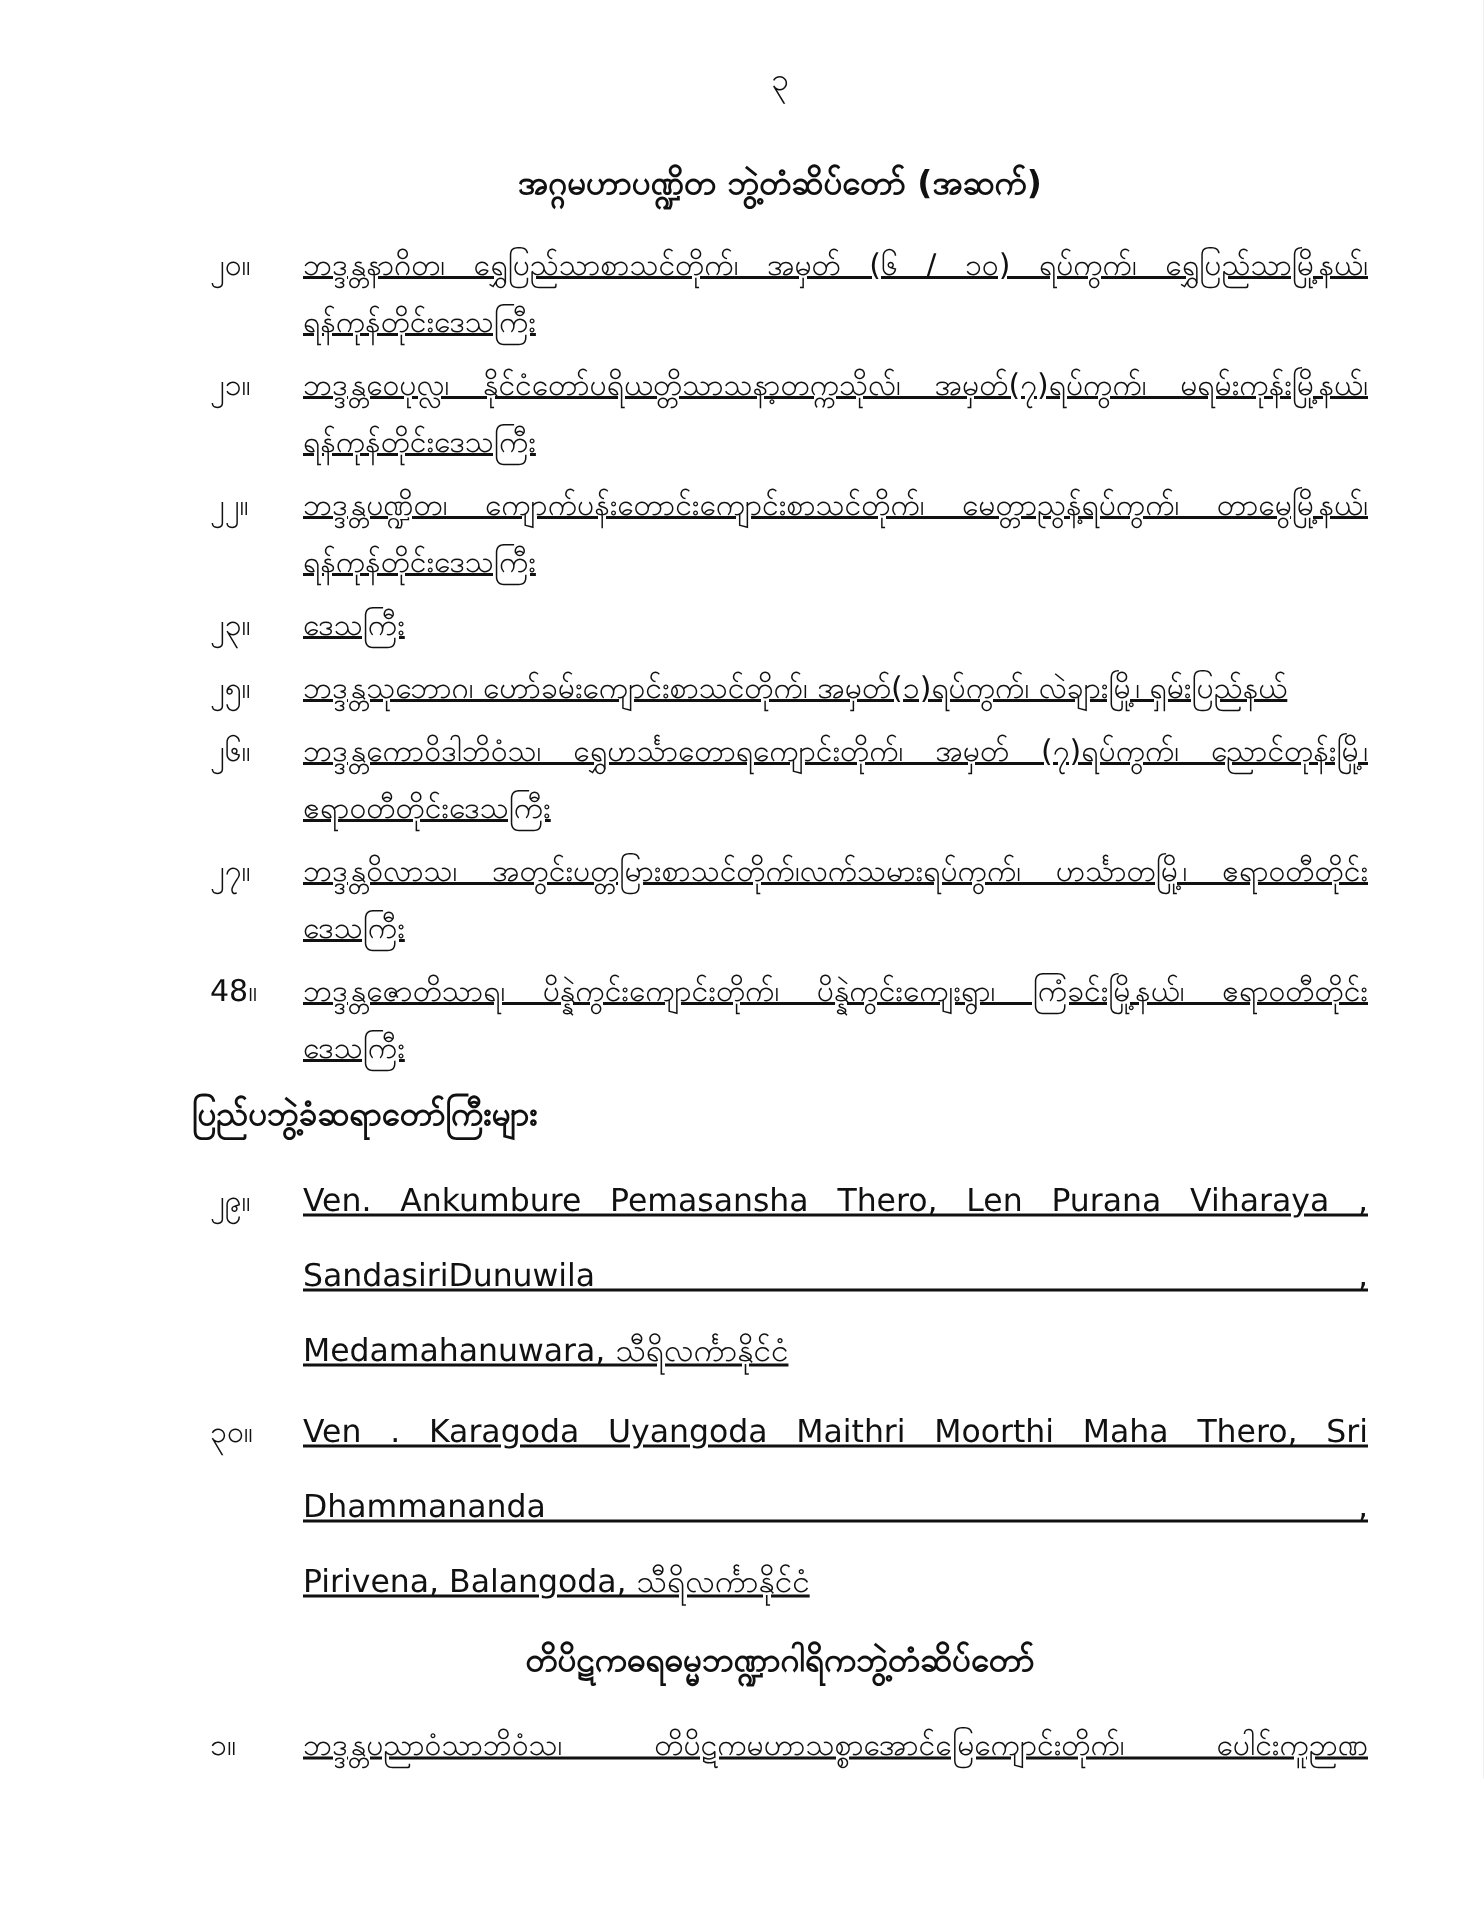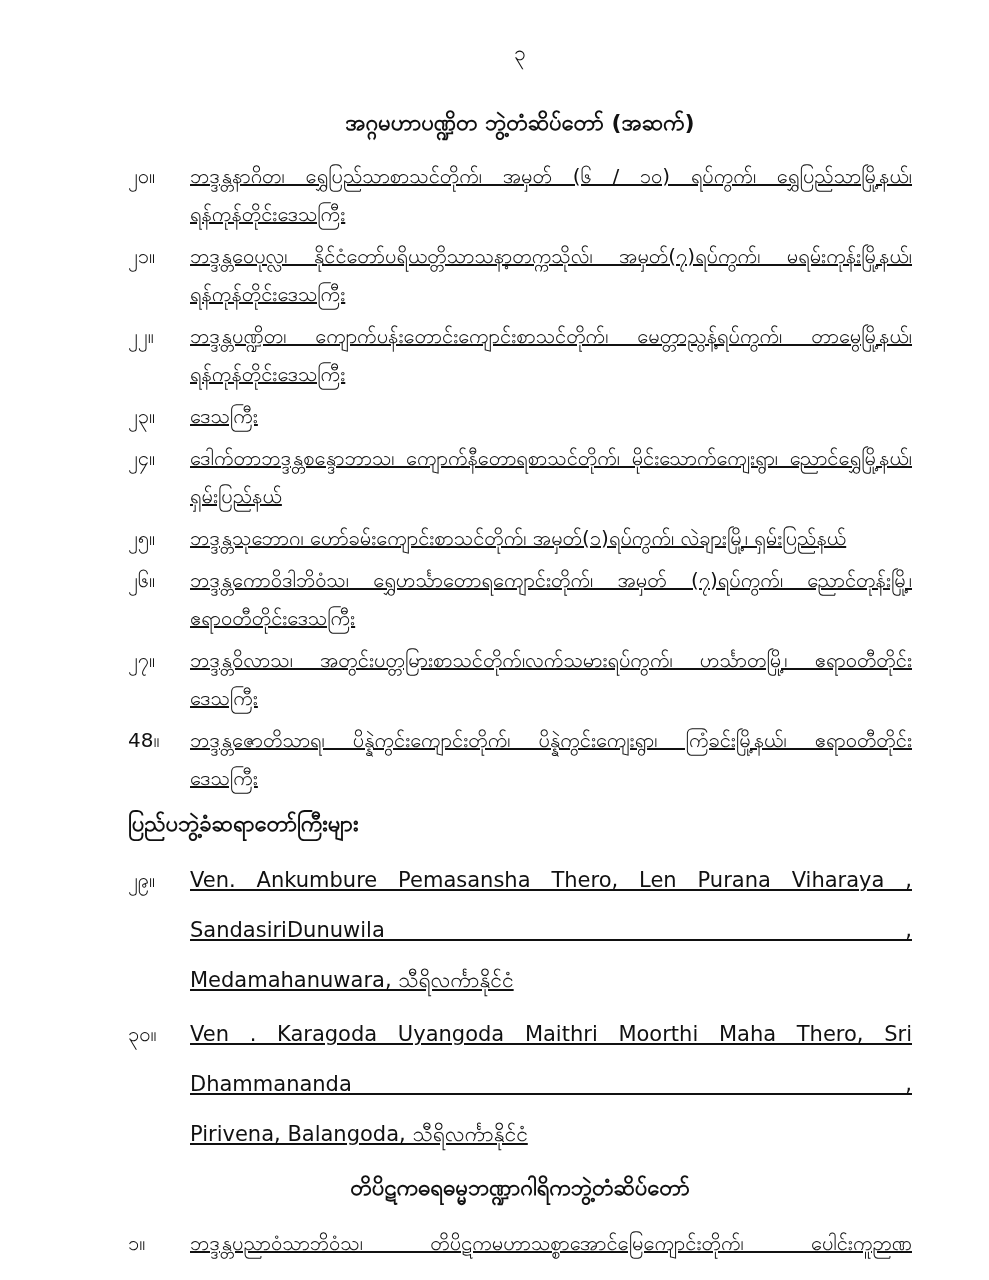--- a/index.html
+++ b/index.html
@@ -39,20 +39,21 @@
     font-weight:700;
     font-size:22px;
     line-height:42px;
     text-align:center;
     margin:8px 0 12px 0;
   }
   .item{
     display:flex;
     align-items:flex-start;
     margin-bottom:4px;
+    margin-left:12px;
   }
   .num{
     flex:0 0 62px;
     font-size:20px;
     line-height:38px;
   }
   .text{
     flex:1 1 auto;
     font-size:20px;
   }
@@ -104,27 +105,20 @@
           <div class="line">ရန်ကုန်တိုင်းဒေသကြီး</div>
         </div>
       </div>
       <div class="item">
         <div class="num">၂၃။</div>
         <div class="text">
           <div class="line">ဒေသကြီး</div>
         </div>
       </div>
       <div class="item">
-        <div class="num">၂၄။</div>
-        <div class="text">
-          <div class="line just">ဒေါက်တာဘဒ္ဒန္တစန္ဒောဘာသ၊ ကျောက်နီတောရစာသင်တိုက်၊ မိုင်းသောက်ကျေးရွာ၊ ညောင်ရွှေမြို့နယ်၊</div>
-          <div class="line">ရှမ်းပြည်နယ်</div>
-        </div>
-      </div>
-      <div class="item">
         <div class="num">၂၅။</div>
         <div class="text">
           <div class="line">ဘဒ္ဒန္တသုဘောဂ၊ ဟော်ခမ်းကျောင်းစာသင်တိုက်၊ အမှတ်(၁)ရပ်ကွက်၊ လဲချားမြို့၊ ရှမ်းပြည်နယ်</div>
         </div>
       </div>
       <div class="item">
         <div class="num">၂၆။</div>
         <div class="text">
           <div class="line just">ဘဒ္ဒန္တကောဝိဒါဘိဝံသ၊ ရွှေဟင်္သာတောရကျောင်းတိုက်၊ အမှတ် (၇)ရပ်ကွက်၊ ညောင်တုန်းမြို့၊</div>
           <div class="line">ဧရာဝတီတိုင်းဒေသကြီး</div>

